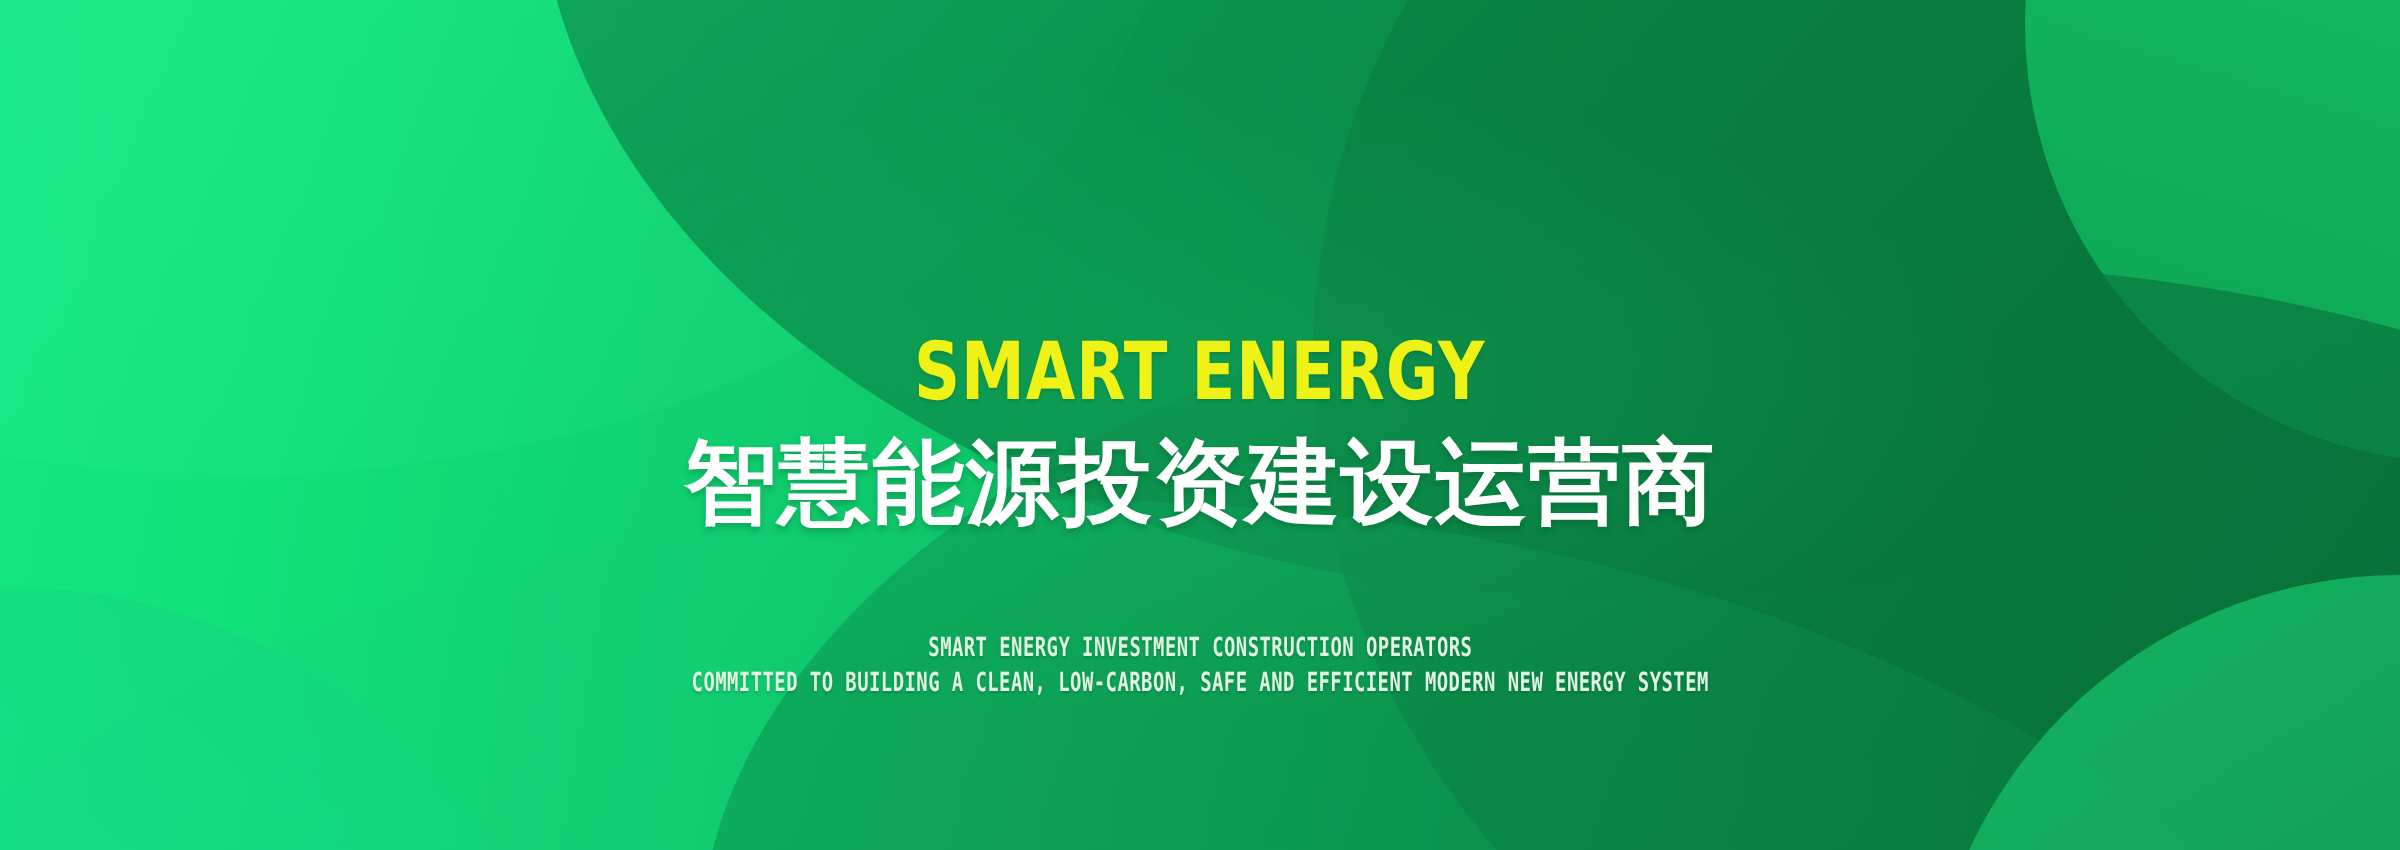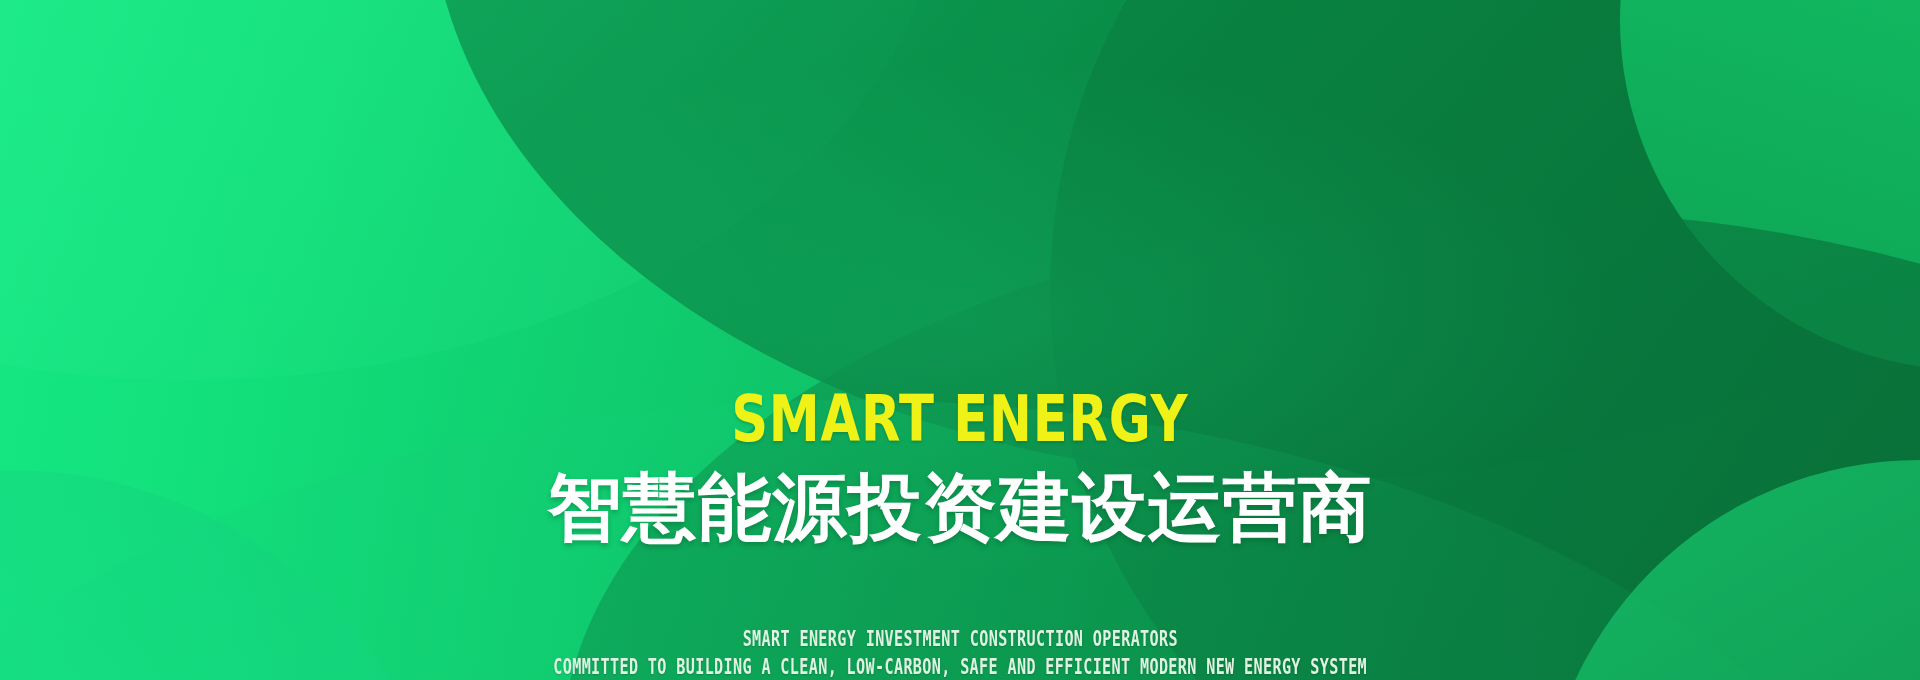--- a/index.html
+++ b/index.html
@@ -118,21 +118,21 @@
     pointer-events: none;
   }
 
   
   #content {
     position: absolute;
     inset: 0;
     display: flex;
     flex-direction: column;
     align-items: center;
-    justify-content: flex-end;
+    justify-content: center;
     padding-top: 146px;
     box-sizing: border-box;
   }
 
   #eyebrow-title {
     font-family: "DejaVu Sans", "Liberation Sans", sans-serif;
     font-size: 64px;
     line-height: 1;
     font-weight: 700;
     letter-spacing: 1px;

